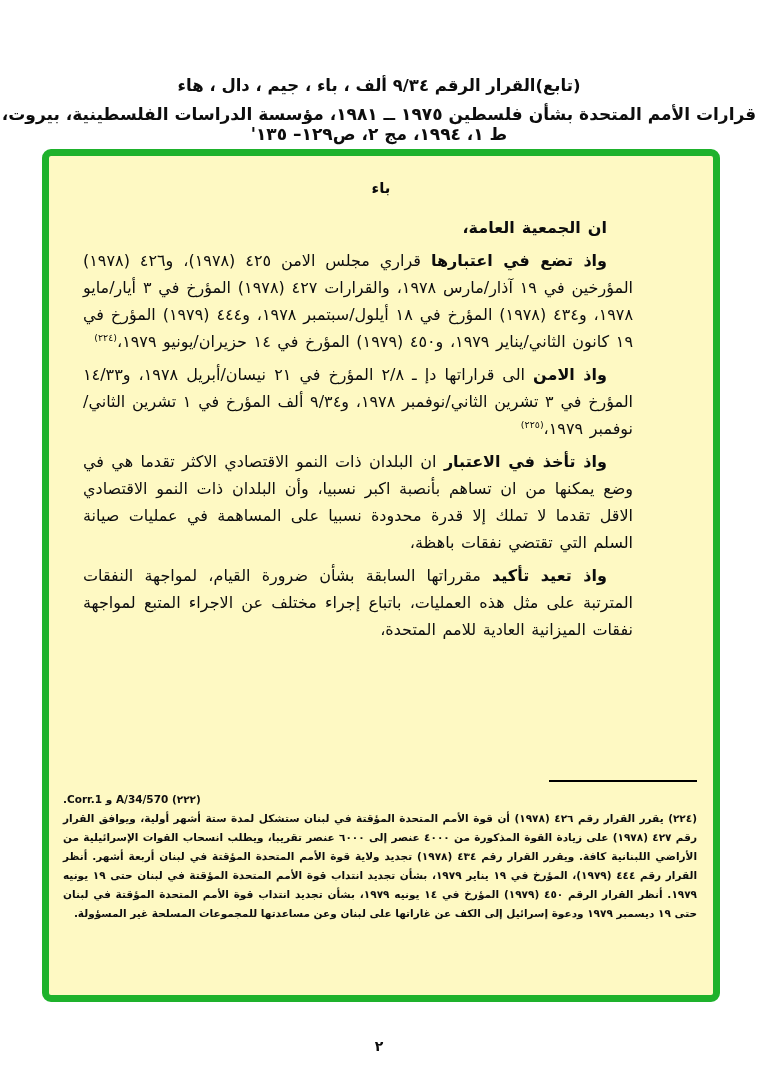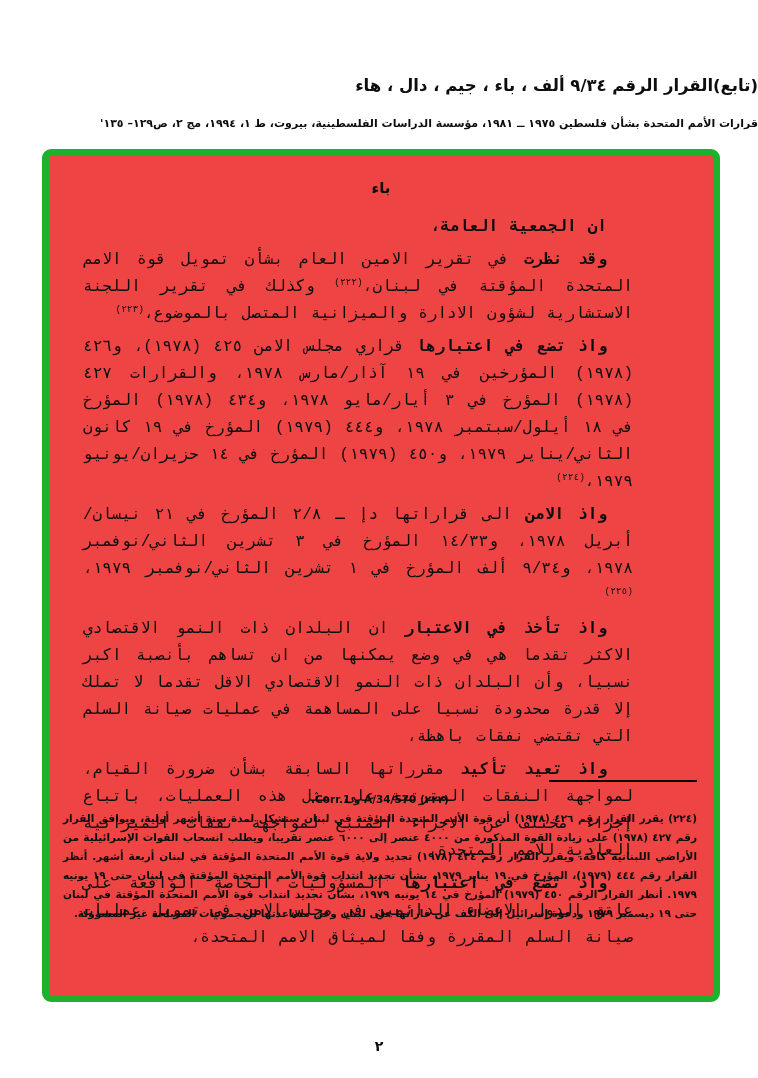--- a/index.html
+++ b/index.html
@@ -8,50 +8,49 @@
     width:758px;height:1078px;
     background:#ffffff;
     font-family:"DejaVu Sans", sans-serif;
     direction:rtl;
     color:#0d0d0d;
     overflow:hidden;
   }
   
   .page-header{
     position:absolute;top:76px;left:0;right:0;
-    text-align:right;
+    text-align:center;
   }
   .header-title{
     font-size:16.5px;font-weight:bold;letter-spacing:.2px;
   }
   .header-subtitle{
-    margin-top:22px;
-    font-size:11px;font-weight:bold;
+    margin-top:9px;
+    font-size:17px;font-weight:bold;
   }
   
   .document-frame{
     position:absolute;left:42px;top:149px;
     width:678px;height:853px;
     border:7px solid #1eb22c;
     border-radius:9px;
     box-sizing:border-box;
-    background:#ef4444;
+    background:#fef9c3;
   }
   
   .section-letter{
     margin-top:23px;
     text-align:center;
     font-size:15px;font-weight:bold;
   }
   .body-text{
     margin:17px 80px 0 34px;
     font-size:16px;line-height:27px;
     text-align:justify;
     word-spacing:1.5px;
-    font-family:Liberation Mono, monospace;
   }
   .body-text p{
     margin:0 0 6px 0;
     text-indent:26px;
   }
   .opening-line{font-weight:bold;}
   .para-lead{font-weight:bold;}
   sup.fn-ref{
     font-size:9.5px;
     vertical-align:super;
@@ -64,21 +63,21 @@
     direction:rtl;
   }
   .fn-rule{
     width:148px;height:0;
     border-top:2px solid #000;
     margin:0 0 8px 0;
   }
   .footnote{
     font-size:10.5px;font-weight:bold;
     line-height:19px;
-    text-align:center;
+    text-align:left;
   }
   .footnote.long{text-align:justify;}
   .fn-marker{white-space:nowrap;}
   
   .page-number{
     position:absolute;bottom:24px;left:0;right:0;
     text-align:center;
     font-size:14px;font-weight:bold;
   }
 </style>
@@ -93,31 +92,29 @@
   </div>
 
   <div class="document-frame">
 
     <div class="section-letter">باء</div>
 
     <div class="body-text">
 
       <p class="opening-line">ان الجمعية العامة،</p>
 
-      <p><span class="para-lead">وقد نظرت</span><span> في تقرير الامين العام بشأن تمويل قوة الامم المتحدة المؤقتة في لبنان،</span><sup class="fn-ref">(٢٢٢)</sup><span>  وكذلك في تقرير اللجنة الاستشارية لشؤون الادارة والميزانية المتصل بالموضوع،</span><sup class="fn-ref">(٢٢٣)</sup></p>
 
       <p><span class="para-lead">واذ تضع في اعتبارها</span><span> قراري مجلس الامن ٤٢٥ (١٩٧٨)، و٤٢٦ (١٩٧٨) المؤرخين في ١٩ آذار/مارس ١٩٧٨، والقرارات ٤٢٧ (١٩٧٨) المؤرخ في ٣ أيار/مايو ١٩٧٨، و٤٣٤ (١٩٧٨) المؤرخ في ١٨ أيلول/سبتمبر ١٩٧٨، و٤٤٤ (١٩٧٩) المؤرخ في ١٩ كانون الثاني/يناير ١٩٧٩، و٤٥٠ (١٩٧٩) المؤرخ في ١٤ حزيران/يونيو ١٩٧٩،</span><sup class="fn-ref">(٢٢٤)</sup></p>
 
       <p><span class="para-lead">واذ الامن</span><span> الى قراراتها دإ ـ ٢/٨ المؤرخ في ٢١ نيسان/أبريل ١٩٧٨، و١٤/٣٣ المؤرخ في ٣ تشرين الثاني/نوفمبر ١٩٧٨، و٩/٣٤ ألف المؤرخ في ١ تشرين الثاني/نوفمبر ١٩٧٩،</span><sup class="fn-ref">(٢٢٥)</sup></p>
 
       <p><span class="para-lead">واذ تأخذ في الاعتبار</span><span> ان البلدان ذات النمو الاقتصادي الاكثر تقدما هي في وضع يمكنها من ان تساهم بأنصبة اكبر نسبيا، وأن البلدان ذات النمو الاقتصادي الاقل تقدما لا تملك إلا قدرة محدودة نسبيا على المساهمة في عمليات صيانة السلم التي تقتضي نفقات باهظة،</span></p>
 
       <p><span class="para-lead">واذ تعيد تأكيد</span><span> مقرراتها السابقة بشأن ضرورة القيام، لمواجهة النفقات المترتبة على مثل هذه العمليات، باتباع إجراء مختلف عن الاجراء المتبع لمواجهة نفقات الميزانية العادية للامم المتحدة،</span></p>
 
-      <p><span class="para-lead">واذ تضع في اعتبارها</span><span> المسؤوليات الخاصة الواقعة على عاتق الدول الاعضاء الدائمين في مجلس الامن في تمويل عمليات صيانة السلم المقررة وفقا لميثاق الامم المتحدة،</span></p>
 
     </div>
 
     <div class="footnotes">
       <div class="fn-rule"></div>
 
       <div class="footnote"><span class="fn-marker">(٢٢٢)</span> <span>A/34/570 و Corr.1.</span></div>
 
 
       <div class="footnote long"><span class="fn-marker">(٢٢٤)</span> <span>يقرر القرار رقم ٤٢٦ (١٩٧٨) أن قوة الأمم المتحدة المؤقتة في لبنان ستشكل لمدة ستة أشهر أولية، ويوافق القرار رقم ٤٢٧ (١٩٧٨) على زيادة القوة المذكورة من ٤٠٠٠ عنصر إلى ٦٠٠٠ عنصر تقريبا، ويطلب انسحاب القوات الإسرائيلية من الأراضي اللبنانية كافة. ويقرر القرار رقم ٤٣٤ (١٩٧٨) تجديد ولاية قوة الأمم المتحدة المؤقتة في لبنان أربعة أشهر. أنظر القرار رقم ٤٤٤ (١٩٧٩)، المؤرخ في ١٩ يناير ١٩٧٩، بشأن تجديد انتداب قوة الأمم المتحدة المؤقتة في لبنان حتى ١٩ يونيه ١٩٧٩. أنظر القرار الرقم ٤٥٠ (١٩٧٩) المؤرخ في ١٤ يونيه ١٩٧٩، بشأن تجديد انتداب قوة الأمم المتحدة المؤقتة في لبنان حتى ١٩ ديسمبر ١٩٧٩ ودعوة إسرائيل إلى الكف عن غاراتها على لبنان وعن مساعدتها للمجموعات المسلحة غير المسؤولة.</span></div>

